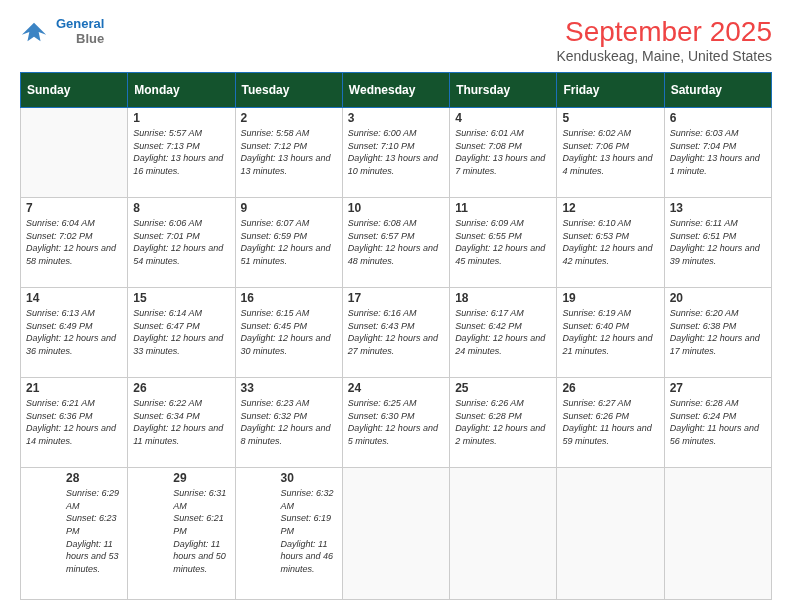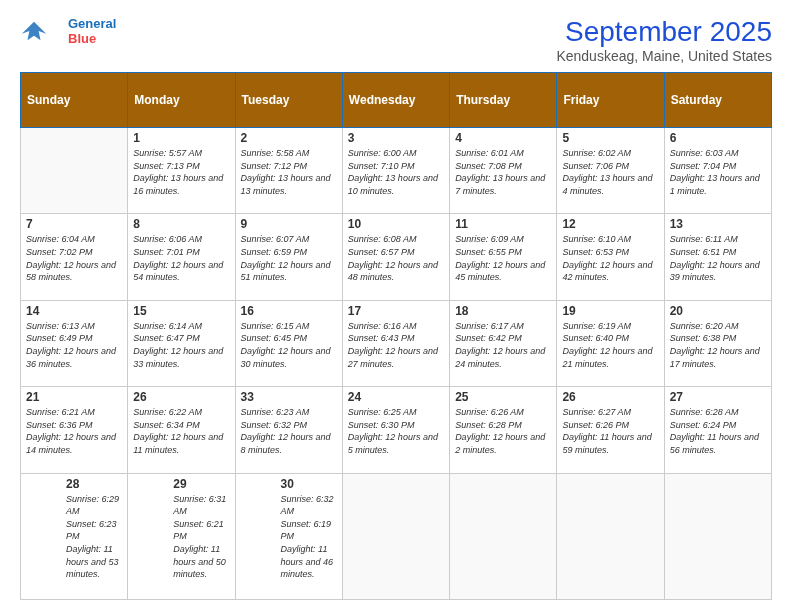--- a/index.html
+++ b/index.html
@@ -18,51 +18,51 @@
       flex-direction: column;
     }
     .header {
       display: flex;
       justify-content: space-between;
       align-items: flex-start;
       margin-bottom: 8px;
     }
     .logo {
       display: flex;
-      align-items: center;
-      gap: 20px;
+      align-items: flex-end;
+      gap: 8px;
     }
     .logo-bird {
       width: 28px;
       height: 28px;
     }
     .title-area {
       text-align: right;
     }
     .main-title {
       font-size: 28px;
-      color: #1d4ed8;
+      color: #ef4444;
       font-weight: 400;
     }
     .subtitle {
       font-size: 14px;
       color: #555;
       margin-left: 16px;
     }
     .calendar {
       width: 100%;
       border-collapse: collapse;
       flex: 1;
     }
     .calendar th {
-      background: #a16207;
+      background: #14532d;
       color: #fff;
       font-size: 12px;
       font-weight: bold;
-      padding: 20px 6px;
+      padding: 10px 6px;
       text-align: left;
       border: 1px solid #1a6fba;
     }
     .calendar td {
       border: 1px solid #ccc;
       vertical-align: top;
       padding: 3px 5px;
       font-size: 9.5px;
       color: #333;
       width: calc(100% / 7);
@@ -93,21 +93,21 @@
 <body>
 
 <div class="page">
   <div class="header">
     <div class="logo">
       <svg class="logo-bird" viewBox="0 0 30 30" xmlns="http://www.w3.org/2000/svg">
         <polygon points="15,5 28,18 20,15 22,25 15,20 8,25 10,15 2,18" fill="#1a6fba" opacity="0.85"></polygon>
       </svg>
       <div>
         <div style="font-size:13px;font-weight:bold;color:#1a6fba;">General</div>
-        <div style="font-size:13px;font-weight:bold;color:#ef4444;">Blue</div>
+        <div style="font-size:13px;font-weight:bold;color:#737373;margin-left:20px;">Blue</div>
       </div>
     </div>
     <div class="title-area">
       <div class="main-title">September 2025</div>
       <div class="subtitle">Kenduskeag, Maine, United States</div>
     </div>
   </div>
 
   <table class="calendar">
     <thead>

